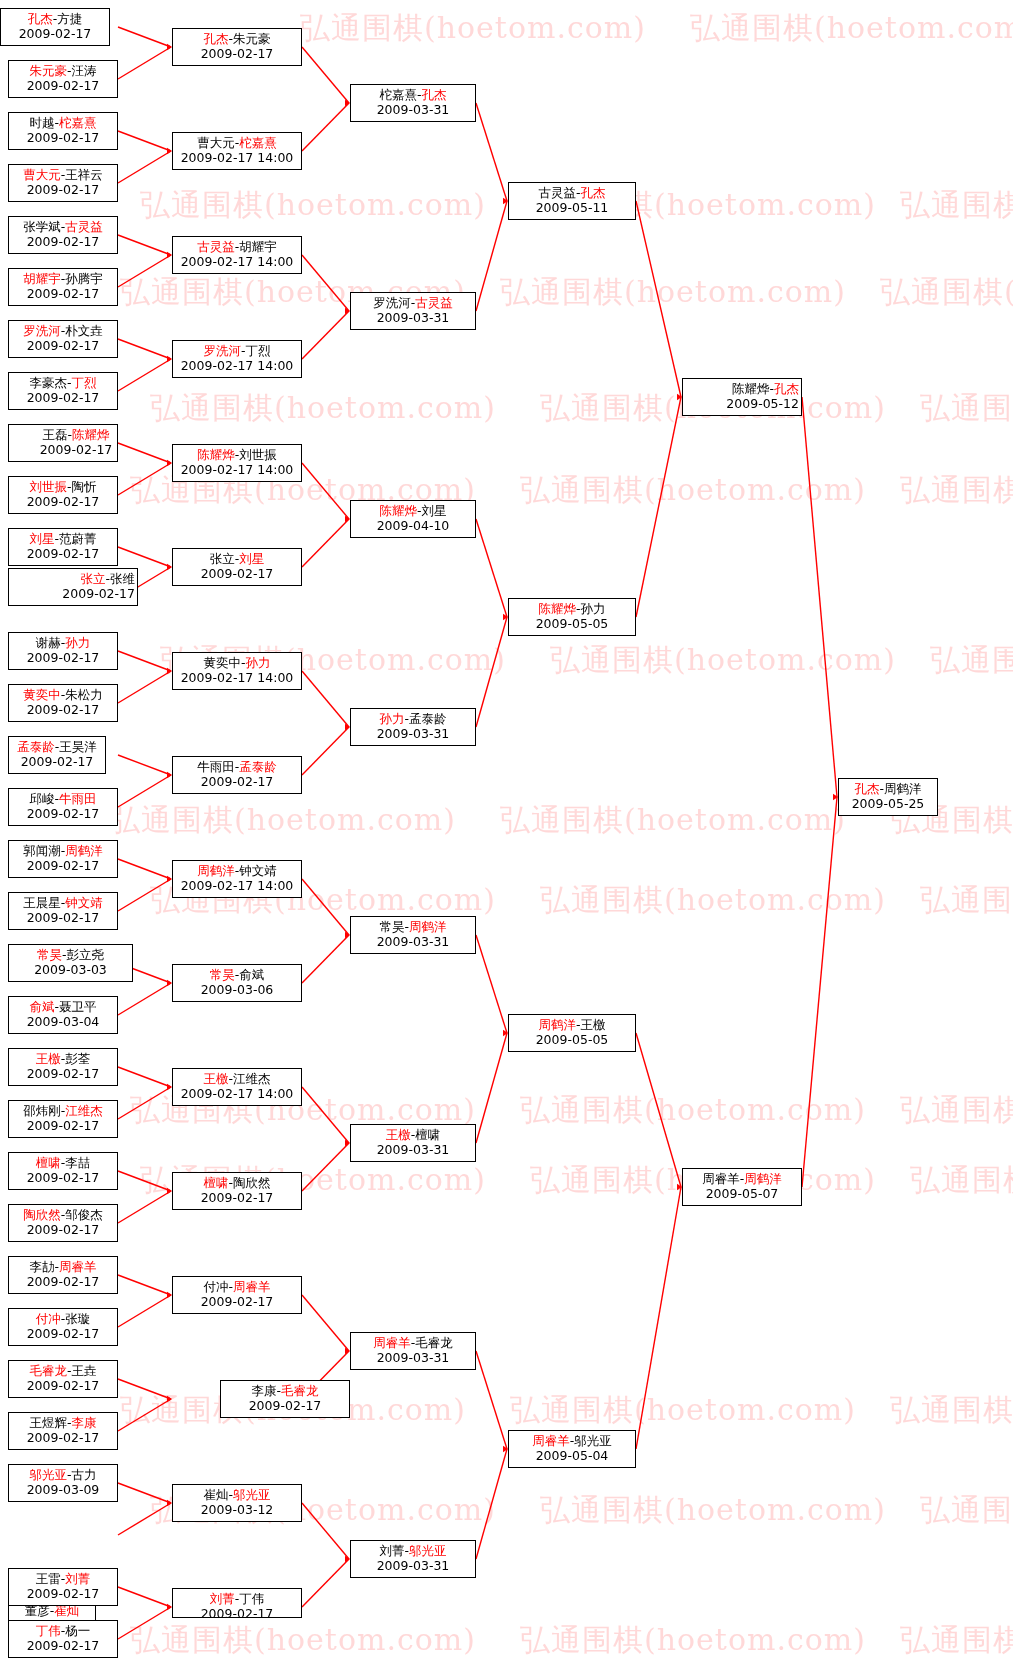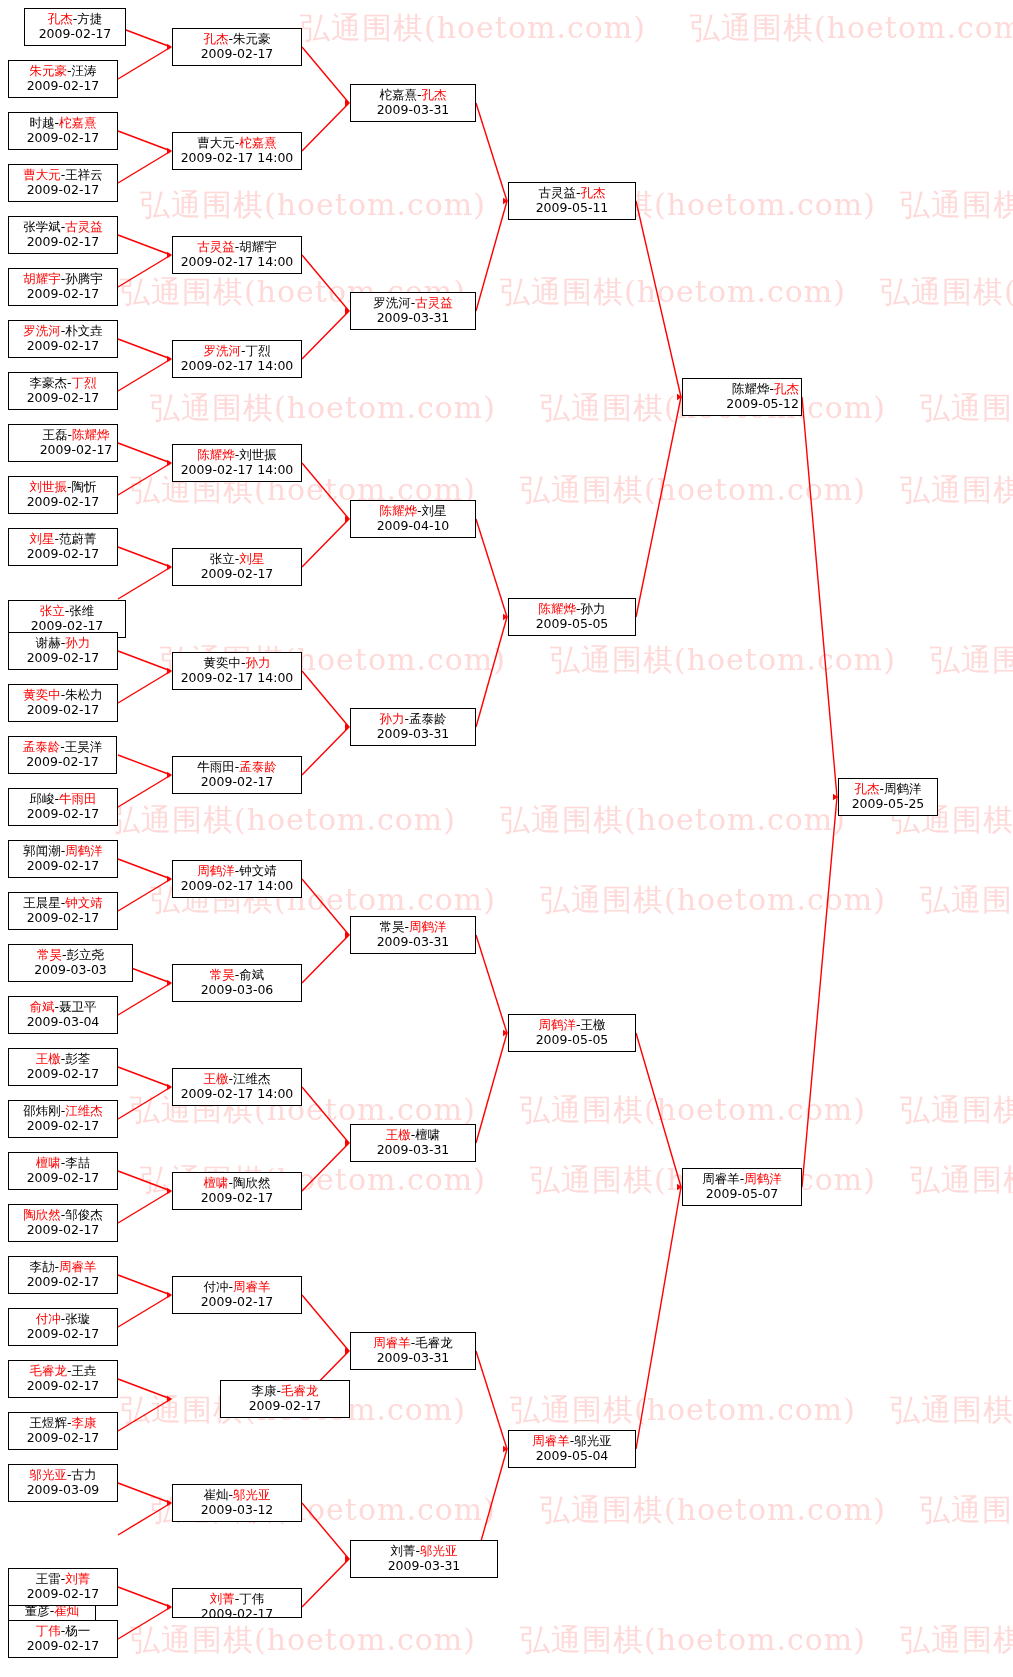--- a/index.html
+++ b/index.html
@@ -177,21 +177,21 @@
       <line x1="636" y1="617" x2="681" y2="397" stroke="#ff0000" stroke-width="1.4"></line>
       <path d="M682,397 L677,393.8 L677,400.2 Z" fill="#ff0000"></path>
       <line x1="636" y1="1033" x2="681" y2="1187" stroke="#ff0000" stroke-width="1.4"></line>
       <line x1="636" y1="1449" x2="681" y2="1187" stroke="#ff0000" stroke-width="1.4"></line>
       <path d="M682,1187 L677,1183.8 L677,1190.2 Z" fill="#ff0000"></path>
       <line x1="802" y1="397" x2="837" y2="797" stroke="#ff0000" stroke-width="1.4"></line>
       <line x1="802" y1="1187" x2="837" y2="797" stroke="#ff0000" stroke-width="1.4"></line>
       <path d="M838,797 L833,793.8 L833,800.2 Z" fill="#ff0000"></path>
     </svg>
   <div id="nodes">
-      <div class="node r1" style="left: 24px; top: 8px; width: 102px; height: 38px;">
+      <div class="node r1" style="left: 0; top: 8px; width: 110px; height: 38px;">
         <span class="players"><span class="win">孔杰</span><span>-</span><span class="lose">方捷</span></span>
         <span class="date">2009-02-17</span>
       </div>
       <div class="node r1" style="left: 8px; top: 60px; width: 110px; height: 38px;">
         <span class="players"><span class="win">朱元豪</span><span>-</span><span class="lose">汪涛</span></span>
         <span class="date">2009-02-17</span>
       </div>
       <div class="node r1" style="left: 8px; top: 112px; width: 110px; height: 38px;">
         <span class="players"><span class="lose">时越</span><span>-</span><span class="win">柁嘉熹</span></span>
         <span class="date">2009-02-17</span>
@@ -221,33 +221,33 @@
         <span class="date">2009-02-17</span>
       </div>
       <div class="node r1" style="left: 8px; top: 476px; width: 110px; height: 38px;">
         <span class="players"><span class="win">刘世振</span><span>-</span><span class="lose">陶忻</span></span>
         <span class="date">2009-02-17</span>
       </div>
       <div class="node r1" style="left: 8px; top: 528px; width: 110px; height: 38px;">
         <span class="players"><span class="win">刘星</span><span>-</span><span class="lose">范蔚菁</span></span>
         <span class="date">2009-02-17</span>
       </div>
-      <div class="node r1" style="left: 8px; top: 600px; width: 118px; height: 38px;">
+      <div class="node r1" style="left: 8px; top: 568px; width: 130px; height: 38px; text-align: right;">
         <span class="players"><span class="win">张立</span><span>-</span><span class="lose">张维</span></span>
         <span class="date">2009-02-17</span>
       </div>
       <div class="node r1" style="left: 8px; top: 632px; width: 110px; height: 38px;">
         <span class="players"><span class="lose">谢赫</span><span>-</span><span class="win">孙力</span></span>
         <span class="date">2009-02-17</span>
       </div>
       <div class="node r1" style="left: 8px; top: 684px; width: 110px; height: 38px;">
         <span class="players"><span class="win">黄奕中</span><span>-</span><span class="lose">朱松力</span></span>
         <span class="date">2009-02-17</span>
       </div>
-      <div class="node r1" style="left: 8px; top: 736px; width: 109px; height: 38px;">
+      <div class="node r1" style="left: 8px; top: 736px; width: 98px; height: 38px;">
         <span class="players"><span class="win">孟泰龄</span><span>-</span><span class="lose">王昊洋</span></span>
         <span class="date">2009-02-17</span>
       </div>
       <div class="node r1" style="left: 8px; top: 788px; width: 110px; height: 38px;">
         <span class="players"><span class="lose">邱峻</span><span>-</span><span class="win">牛雨田</span></span>
         <span class="date">2009-02-17</span>
       </div>
       <div class="node r1" style="left: 8px; top: 840px; width: 110px; height: 38px;">
         <span class="players"><span class="lose">郭闻潮</span><span>-</span><span class="win">周鹤洋</span></span>
         <span class="date">2009-02-17</span>
@@ -397,21 +397,21 @@
         <span class="date">2009-03-31</span>
       </div>
       <div class="node r3" style="left: 350px; top: 1124px; width: 126px; height: 38px;">
         <span class="players"><span class="win">王檄</span><span>-</span><span class="lose">檀啸</span></span>
         <span class="date">2009-03-31</span>
       </div>
       <div class="node r3" style="left: 350px; top: 1332px; width: 126px; height: 38px;">
         <span class="players"><span class="win">周睿羊</span><span>-</span><span class="lose">毛睿龙</span></span>
         <span class="date">2009-03-31</span>
       </div>
-      <div class="node r3" style="left: 350px; top: 1540px; width: 148px; height: 38px; text-align: center;">
+      <div class="node r3" style="left: 350px; top: 1540px; width: 126px; height: 38px; text-align: center;">
         <span class="players"><span class="lose">刘菁</span><span>-</span><span class="win">邬光亚</span></span>
         <span class="date">2009-03-31</span>
       </div>
       <div class="node r4" style="left: 508px; top: 182px; width: 128px; height: 38px;">
         <span class="players"><span class="lose">古灵益</span><span>-</span><span class="win">孔杰</span></span>
         <span class="date">2009-05-11</span>
       </div>
       <div class="node r4" style="left: 508px; top: 598px; width: 128px; height: 38px;">
         <span class="players"><span class="win">陈耀烨</span><span>-</span><span class="lose">孙力</span></span>
         <span class="date">2009-05-05</span>

